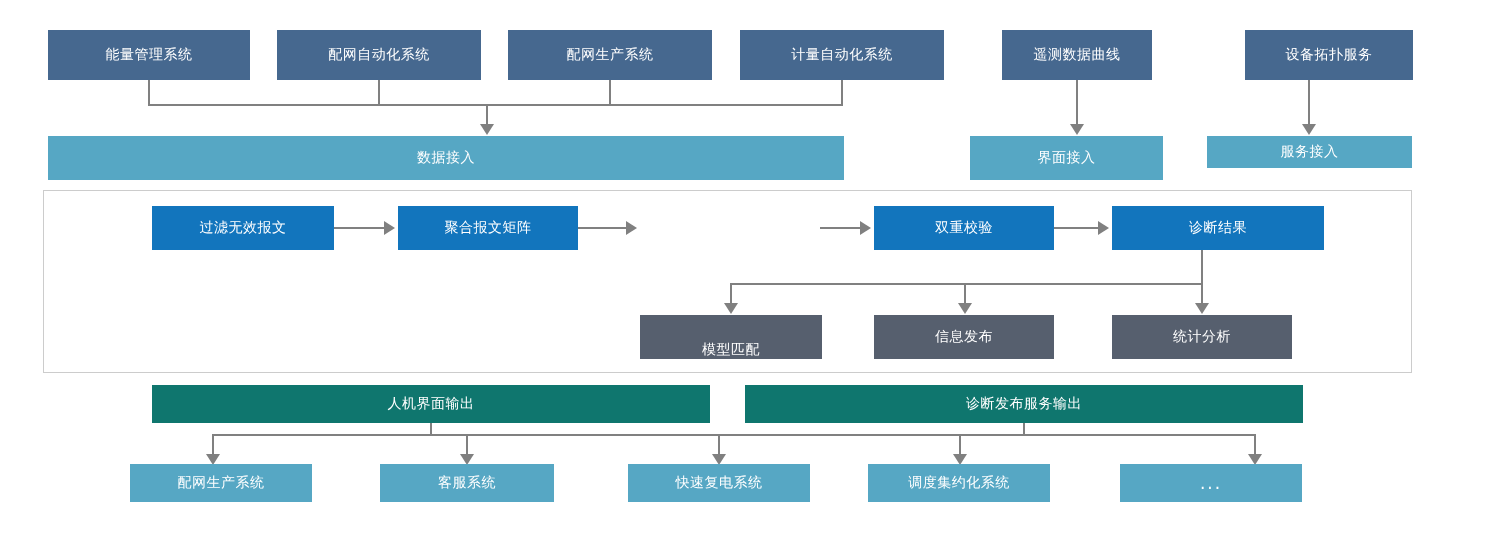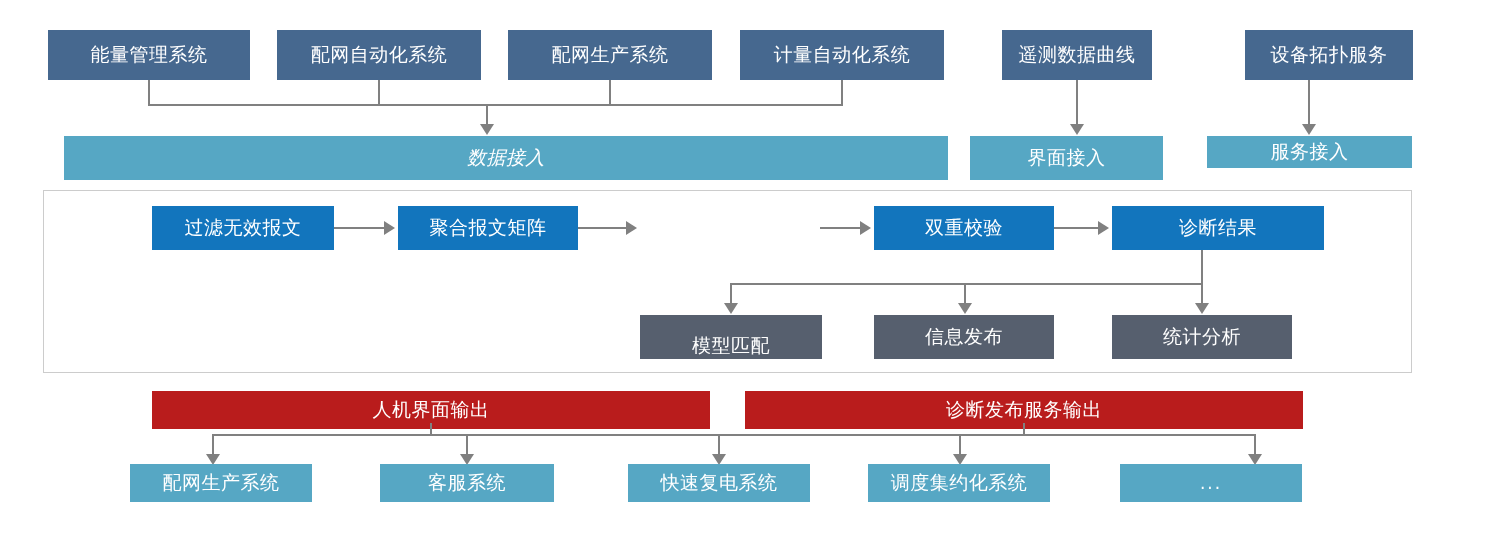--- a/index.html
+++ b/index.html
@@ -10,31 +10,31 @@
     font-family:"DejaVu Sans","Liberation Sans",sans-serif;
     overflow:hidden;
   }
   #stage{position:relative;width:1488px;height:546px;}
 
   
   .box{
     position:absolute;
     display:flex;align-items:center;justify-content:center;
     color:#ffffff;
-    font-size:19px;
+    font-size:14px;
     letter-spacing:0.5px;
     white-space:nowrap;
     box-sizing:border-box;
     user-select:none;
   }
   .box.src        { background:#46688f; }   
   .box.band       { background:#56a7c4; }   
   .box.pipe       { background:#1275bd; }   
   .box.gray       { background:#565f6e; }   
-  .box.outband    { background:#b91c1c;margin-top:6px; }   
+  .box.outband    { background:#0f766e; }   
   .box.consumer   { background:#56a7c4; }   
   .box.ellipsis   { font-size:17px;letter-spacing:2px; }
 
   
   .frame{
     position:absolute;
     border:1px solid #cccccc;
     background:transparent;
     box-sizing:border-box;
   }
@@ -86,21 +86,21 @@
   <div class="ln v" style="left:841px;top:80px;height:26px;"></div>
   <div class="ln h" style="left:148px;top:104px;width:695px;"></div>
   <div class="ln v" style="left:486px;top:104px;height:22px;"></div>
   <div class="arrow-d" style="left:480px;top:124px;"></div>
 
   <div class="ln v" style="left:1076px;top:80px;height:46px;"></div>
   <div class="arrow-d" style="left:1070px;top:124px;"></div>
   <div class="ln v" style="left:1308px;top:80px;height:46px;"></div>
   <div class="arrow-d" style="left:1302px;top:124px;"></div>
 
-  <div class="box band" style="left:64px;top:136px;width:884px;height:44px;font-style:italic;">
+  <div class="box band" style="left:48px;top:136px;width:796px;height:44px;">
     <span>数据接入</span>
   </div>
   <div class="box band" style="left:970px;top:136px;width:193px;height:44px;">
     <span>界面接入</span>
   </div>
   <div class="box band" style="left:1207px;top:136px;width:205px;height:32px;">
     <span>服务接入</span>
   </div>
 
   <div class="frame" style="left:43px;top:190px;width:1369px;height:183px;"></div>

